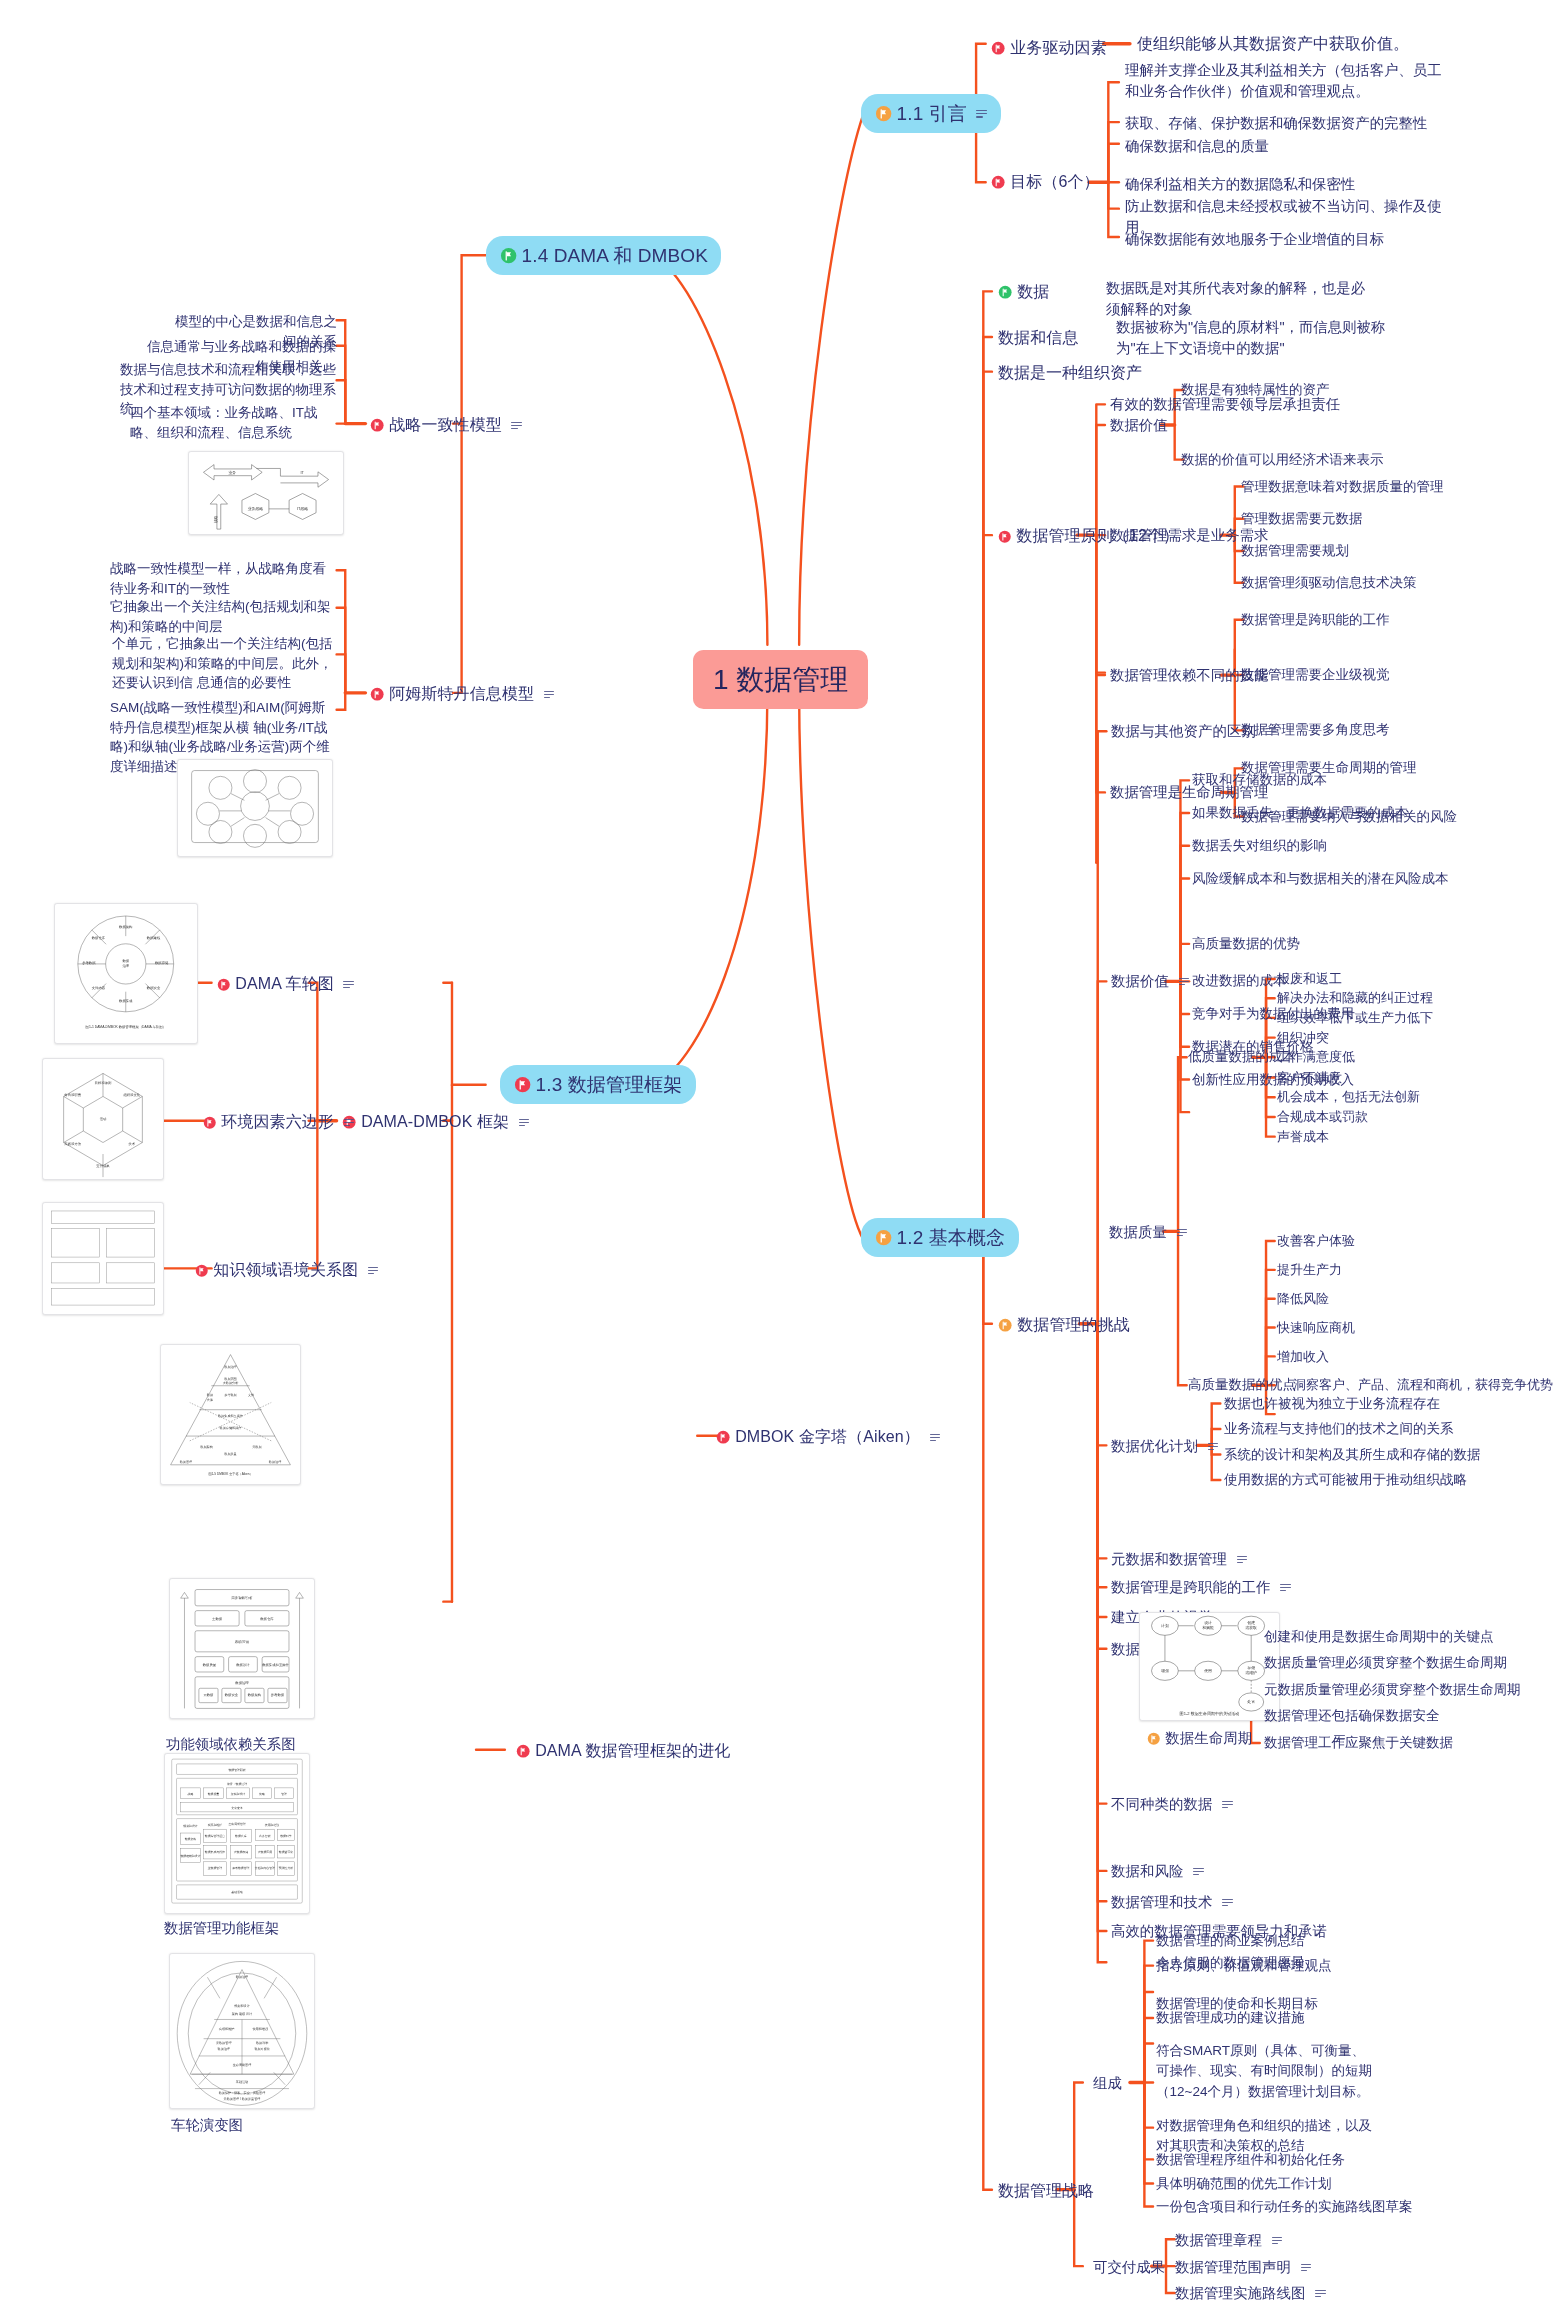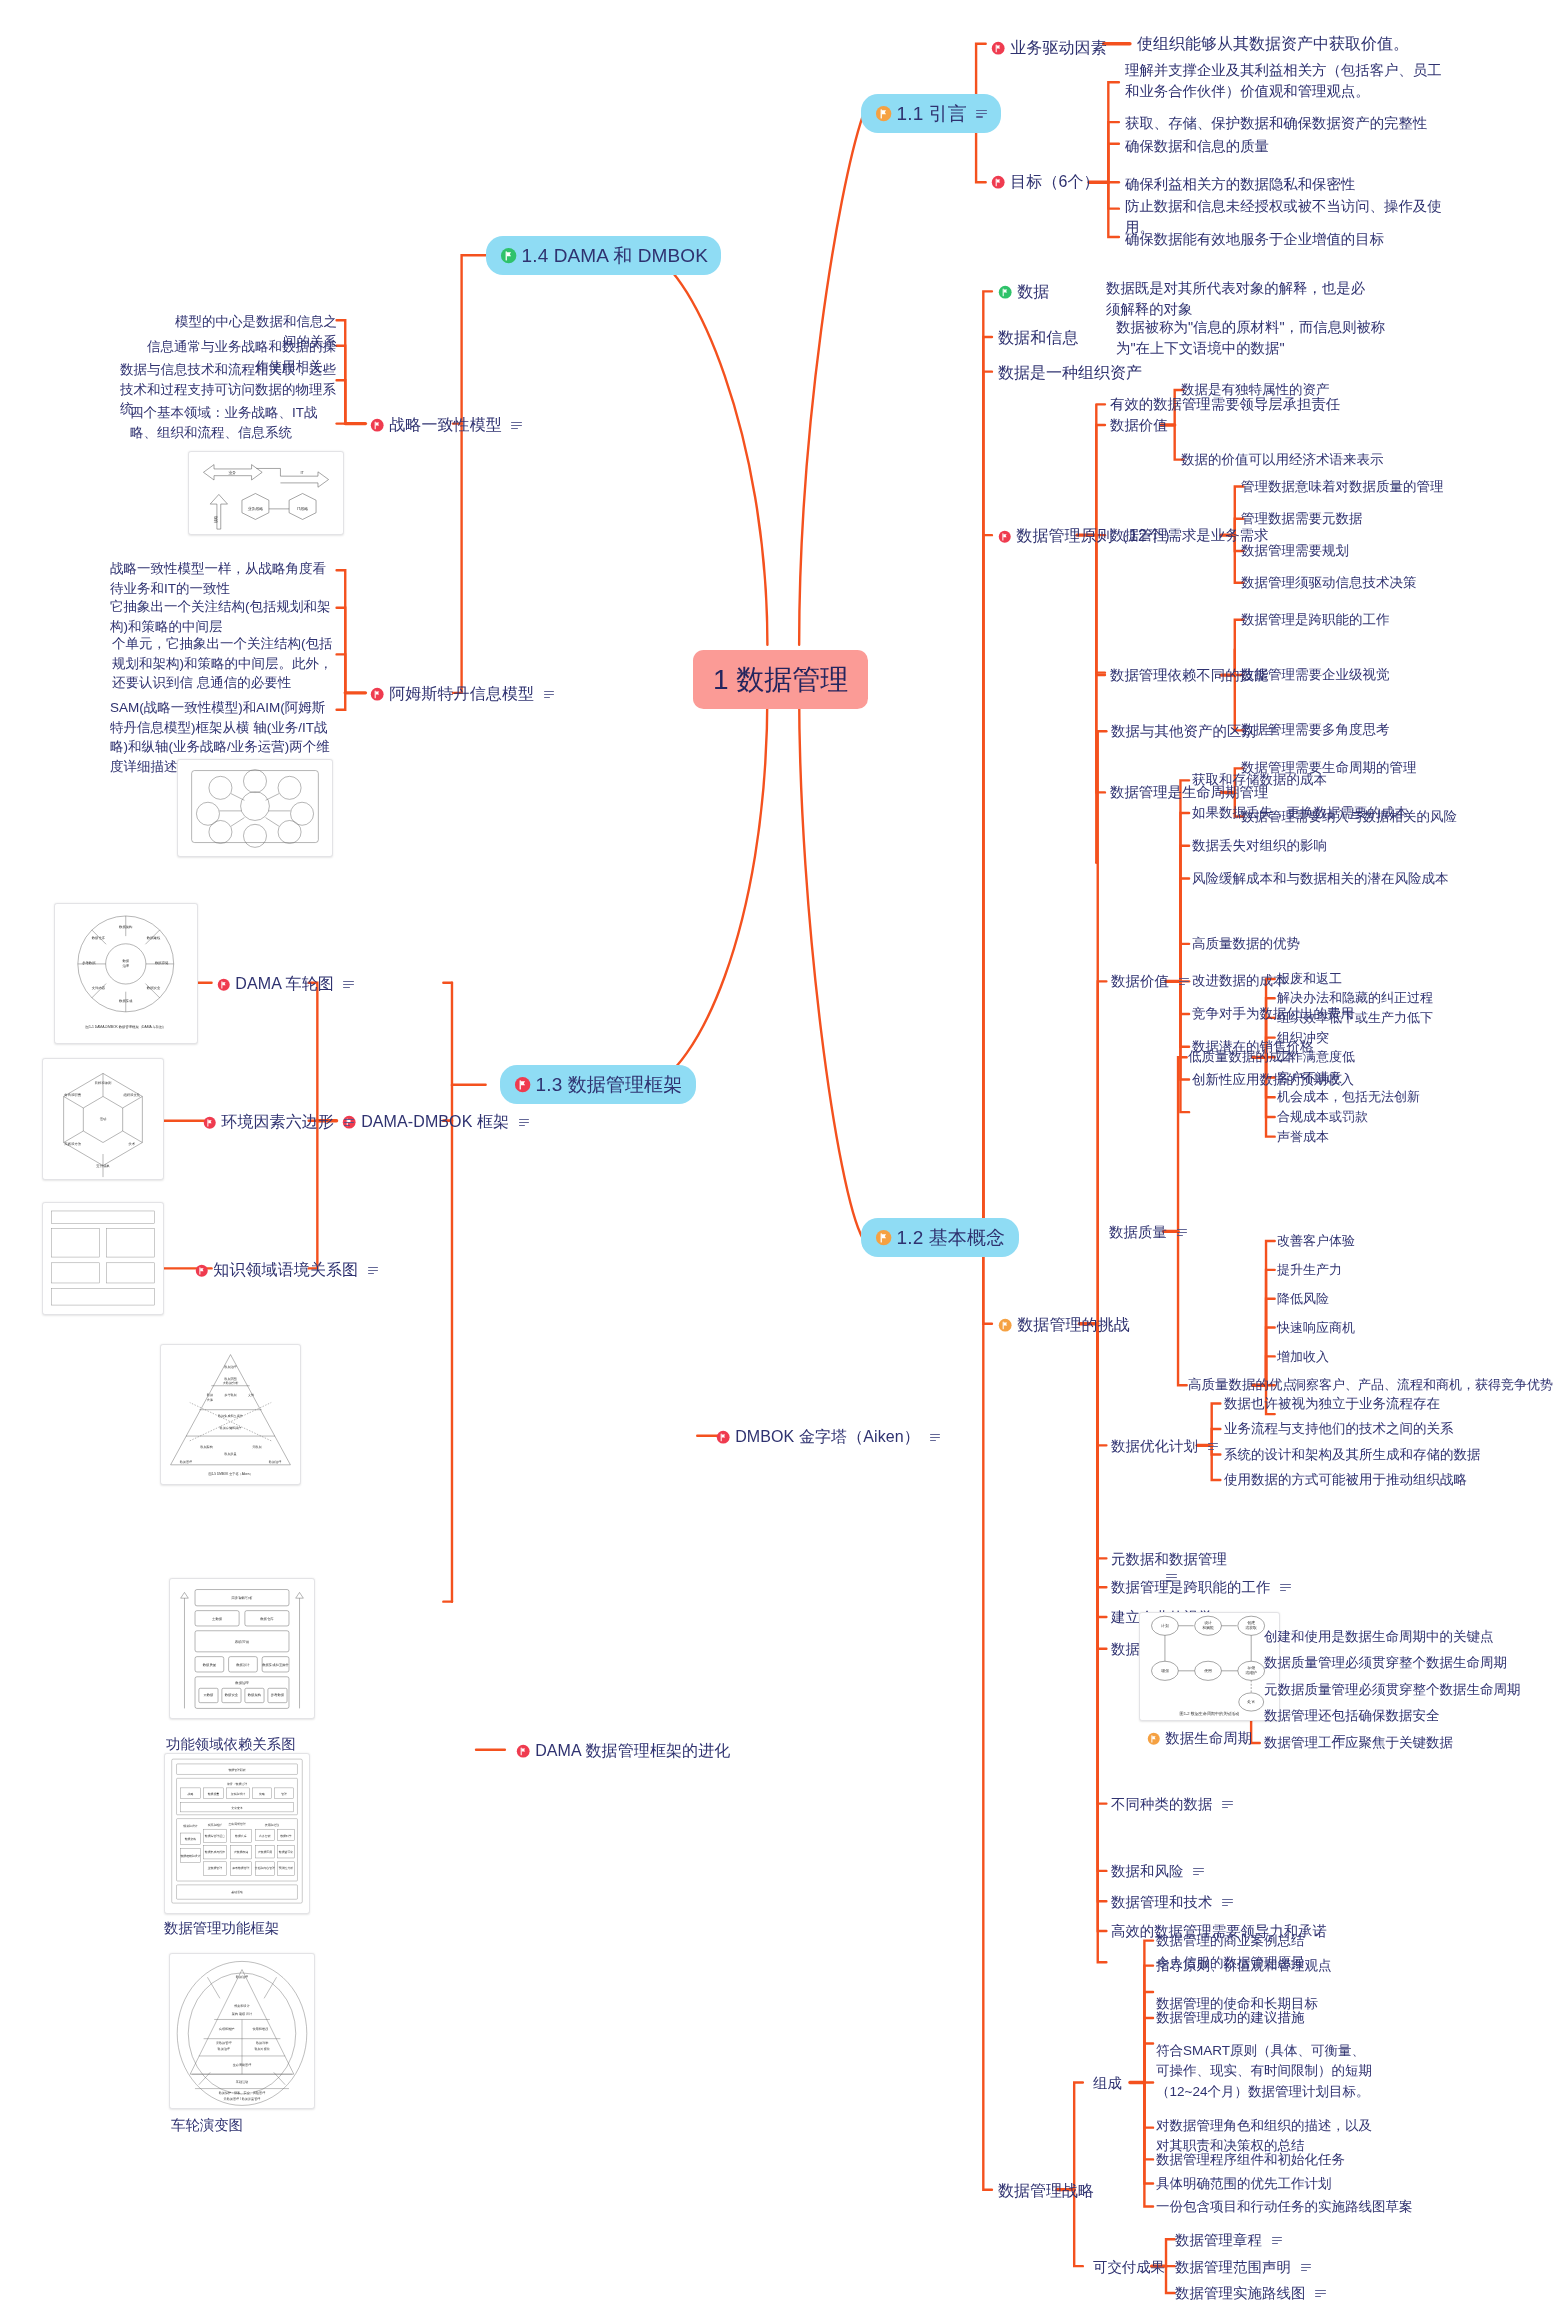--- a/index.html
+++ b/index.html
@@ -448,21 +448,21 @@
         <i></i>
         <i></i>
         <i></i>
       </span>
 </div>
 <div class="node lvl4" style="left:1224px;top:1395px;">数据也许被视为独立于业务流程存在</div>
 <div class="node lvl4" style="left:1224px;top:1420px;">业务流程与支持他们的技术之间的关系</div>
 <div class="node lvl4" style="left:1224px;top:1446px;">系统的设计和架构及其所生成和存储的数据</div>
 <div class="node lvl4" style="left:1224px;top:1471px;">使用数据的方式可能被用于推动组织战略</div>
 
-<div class="node lvl3" style="left:1111px;top:1550px;flex-direction:column;">
+<div class="node lvl3" style="left:1111px;top:1550px;">
   <span class="txt">元数据和数据管理</span>
   <span class="note">
         <i></i>
         <i></i>
         <i></i>
       </span>
 </div>
 <div class="node lvl3" style="left:1111px;top:1578px;">
   <span class="txt">数据管理是跨职能的工作</span>
   <span class="note">

